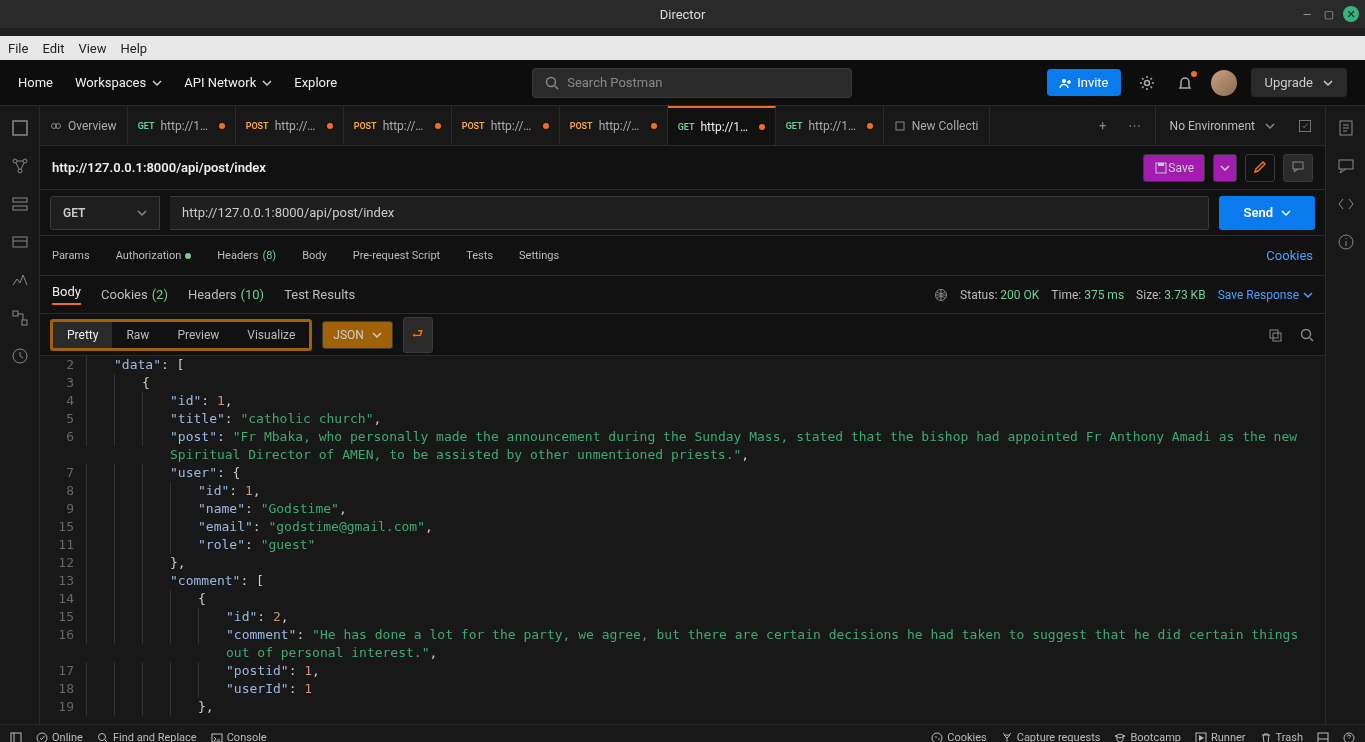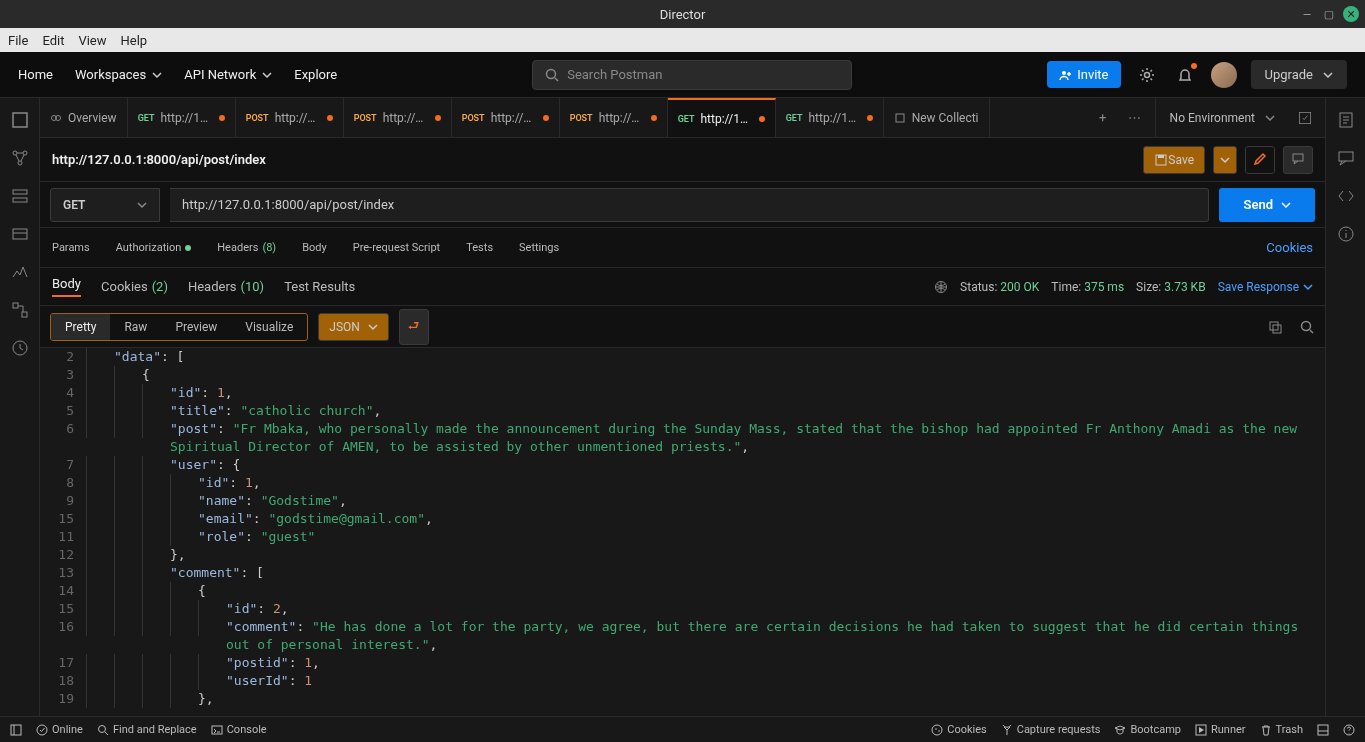--- a/index.html
+++ b/index.html
@@ -2,21 +2,21 @@
 <html><head>
 <meta charset="utf-8">
 <style>
 * { box-sizing: border-box; margin: 0; padding: 0; }
 body { font-family: -apple-system, BlinkMacSystemFont, "Segoe UI", Roboto, sans-serif; background:#1e1e1e; color:#ccc; font-size:13px; overflow:hidden; width:1365px; height:742px; }
 .titlebar { height:28px; background:#2a2a2a; display:flex; align-items:center; justify-content:center; position:relative; }
 .titlebar .title { color:#ddd; font-size:13px; }
 .titlebar .controls { position:absolute; right:6px; display:flex; gap:6px; }
 .titlebar .controls span { width:16px; height:16px; display:flex; align-items:center; justify-content:center; color:#aaa; font-size:11px; border-radius:50%; }
 .titlebar .controls .close { background:#35b37e; color:#1e1e1e; }
-.menubar { height:24px; background:#e8e8e8; display:flex; align-items:center; padding:0 8px; gap:14px; color:#222; font-size:13px; }
+.menubar { height:24px; background:#e8e8e8; display:flex; align-items:center; padding:0 8px; gap:14px; color:#222; font-size:13px;margin-top:8px; }
 .topnav { height:46px; background:#0d0d0d; display:flex; align-items:center; padding:0 18px; gap:22px; border-bottom:1px solid #2a2a2a; }
 .topnav .nav-item { color:#eee; display:flex; align-items:center; gap:6px; }
 .topnav .search { margin-left:auto; margin-right:auto; width:320px; height:30px; background:#2a2a2a; border-radius:4px; display:flex; align-items:center; padding:0 12px; gap:8px; color:#888; border:1px solid #3a3a3a; }
 .topnav .right { display:flex; align-items:center; gap:14px; }
 .invite-btn { background:#097bed; color:#fff; padding:6px 12px; border-radius:4px; display:flex; align-items:center; gap:6px; font-size:13px; }
 .icon-btn { color:#aaa; width:24px; height:24px; display:flex; align-items:center; justify-content:center; position:relative; }
 .avatar { width:26px; height:26px; border-radius:50%; background:linear-gradient(135deg,#c8a080,#8a6a50); }
 .upgrade { background:#2a2a2a; padding:7px 14px; border-radius:4px; display:flex; align-items:center; gap:10px; color:#ccc; }
 .badge-dot { position:absolute; top:0; right:0; width:6px; height:6px; border-radius:50%; background:#f26d21; }
 .main-wrap { display:flex; height:calc(742px - 28px - 24px - 46px - 26px); }
@@ -29,40 +29,40 @@
 .tab.active { background:#111; color:#eee; border-top:2px solid #f26d21; padding-top:0; }
 .meth { font-size:9px; font-weight:600; }
 .meth.GET { color:#6fcf97; }
 .meth.POST { color:#fba94c; }
 .dot-orange { width:6px; height:6px; border-radius:50%; background:#f26d21; flex-shrink:0; }
 .tabs-end { margin-left:auto; display:flex; align-items:center; gap:8px; padding:0 12px; }
 .env-sel { display:flex; align-items:center; gap:10px; color:#bbb; padding:0 14px; font-size:12px; border-left:1px solid #2a2a2a; height:40px; }
 .path-bar { height:44px; display:flex; align-items:center; padding:0 12px; gap:10px; background:#111; border-bottom:1px solid #2a2a2a; }
 .path-bar .path { color:#eee; font-weight:600; font-size:13px; }
 .path-bar .actions { margin-left:auto; display:flex; gap:8px; }
-.save-btn { background:#a16207; padding:6px 10px; border-radius:3px; display:flex; align-items:center; border:1px solid #3a3a3a; font-size:12px; }
+.save-btn { background:#a21caf; padding:6px 10px; border-radius:3px; display:flex; align-items:center; border:1px solid #3a3a3a; font-size:12px; }
 .edit-icon-box { border:1px solid #3a3a3a; padding:5px 7px; border-radius:3px; color:#f26d21; }
 .comment-icon-box { border:1px solid #3a3a3a; padding:5px 7px; border-radius:3px; background:#2a2a2a; color:#888; }
 .req-row { height:46px; display:flex; align-items:center; padding:6px 10px; gap:10px; background:#111; border-bottom:1px solid #2a2a2a; }
 .method-sel { width:110px; height:34px; background:#1e1e1e; border:1px solid #3a3a3a; border-radius:3px 0 0 3px; display:flex; align-items:center; padding:0 12px; justify-content:space-between; color:#ccc; font-weight:600; font-size:12px; }
 .url-input { flex:1; height:34px; background:#1e1e1e; border:1px solid #3a3a3a; border-left:none; border-radius:0 3px 3px 0; padding:0 12px; color:#ccc; }
 .send-btn { background:#097bed; color:#fff; height:34px; padding:0 24px; border-radius:3px; font-weight:600; display:flex; align-items:center; gap:8px; }
 .req-tabs { height:40px; display:flex; align-items:center; padding:0 12px; gap:26px; background:#111; border-bottom:1px solid #2a2a2a; }
 .req-tabs .rt { color:#bbb; font-size:11px; display:flex; align-items:center; gap:4px; }
 .badge-num { color:#6fcf97; }
 .dot-green { width:6px; height:6px; border-radius:50%; background:#6fcf97; }
 .cookies-link { margin-left:auto; color:#4a9eff; }
 .resp-tabs { height:38px; display:flex; align-items:center; padding:0 12px; gap:20px; background:#111; border-bottom:1px solid #2a2a2a; }
 .resp-tabs .rt { color:#bbb; font-size:13px; display:flex; align-items:center; gap:4px; }
 .resp-tabs .rt.active { color:#eee; border-bottom:2px solid #f26d21; padding-bottom:4px; }
 .resp-meta { margin-left:auto; display:flex; align-items:center; gap:12px; font-size:12px; color:#bbb; }
 .resp-meta .v { color:#6fcf97; }
 .save-resp { color:#4a9eff; display:flex; align-items:center; gap:4px; }
 .view-bar { height:42px; display:flex; align-items:center; padding:0 10px; gap:10px; background:#111; border-bottom:1px solid #2a2a2a; }
-.view-seg { display:flex; border:1px solid #a16207; border-radius:3px; overflow:hidden; }
+.view-seg { display:flex; border:3px solid #a16207; border-radius:3px; overflow:hidden; }
 .view-seg span { padding:6px 14px; color:#bbb; font-size:12px; }
 .view-seg span.active { background:#2a2a2a; color:#eee; }
 .fmt-sel { background:#a16207; border:1px solid #3a3a3a; padding:6px 10px; border-radius:3px; display:flex; align-items:center; gap:8px; font-size:12px; }
 .wrap-btn { background:#2a2a2a; border:1px solid #3a3a3a; padding:6px 8px; border-radius:3px; color:#f26d21; font-size:13px; }
 .view-right { margin-left:auto; display:flex; gap:16px; color:#888; }
 .code-area { flex:1; overflow:auto; background:#181818; font-family:Consolas,monospace; font-size:13px; line-height:18px; }
 .code-line { display:flex; }
 .gutter { width:46px; text-align:right; padding-right:12px; color:#666; user-select:none; flex-shrink:0; }
 .t-key { color:#9cb8e0; }
 .t-str { color:#3fa972; }

